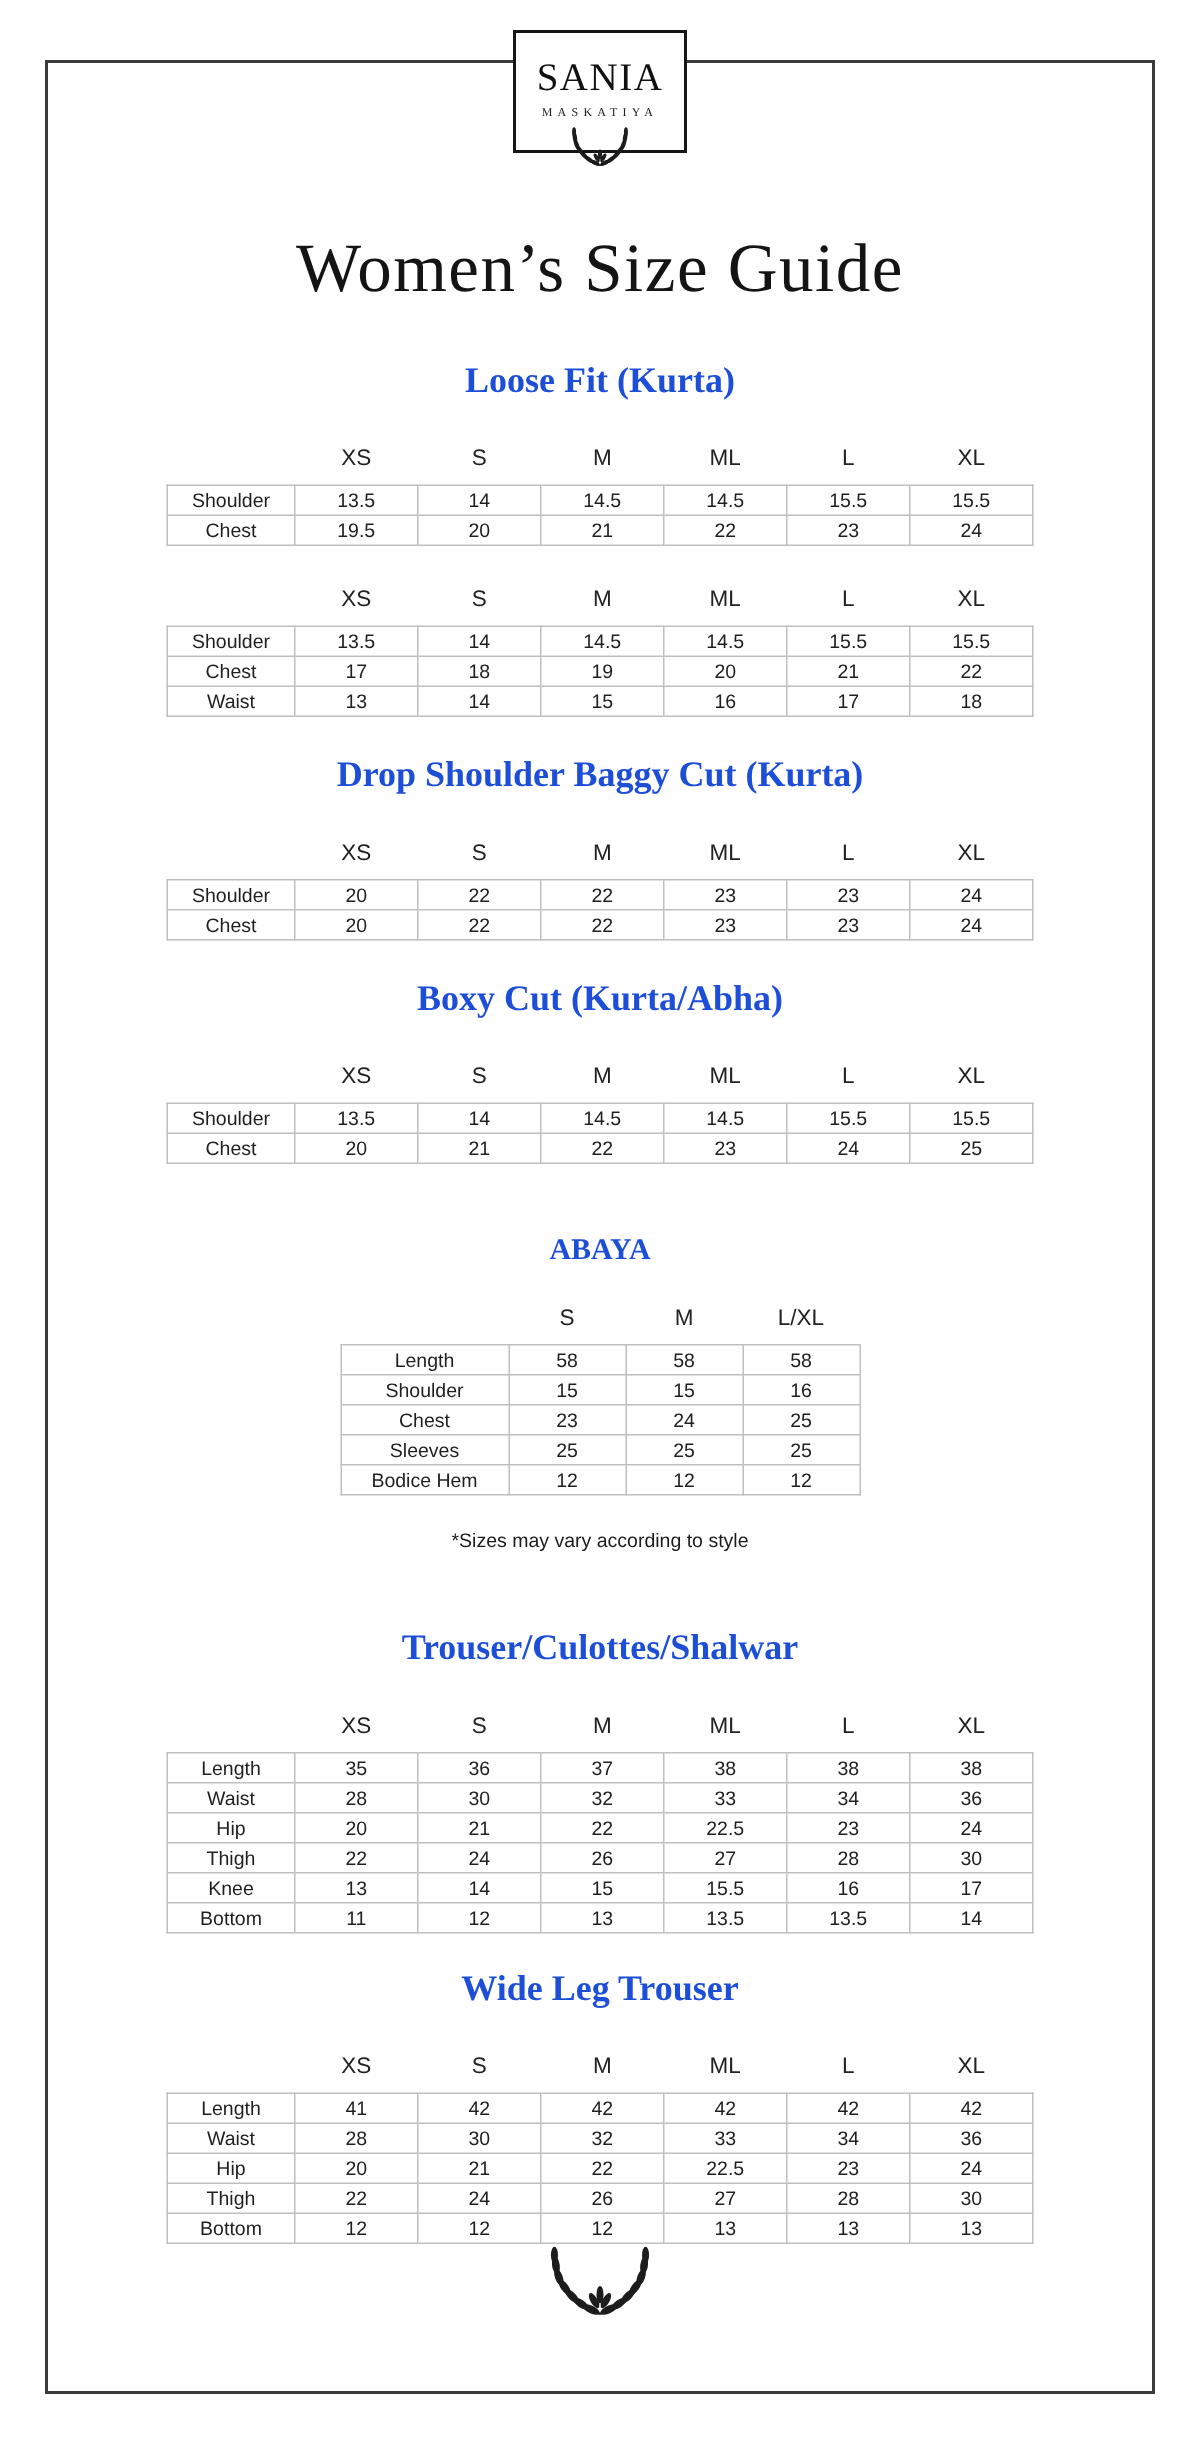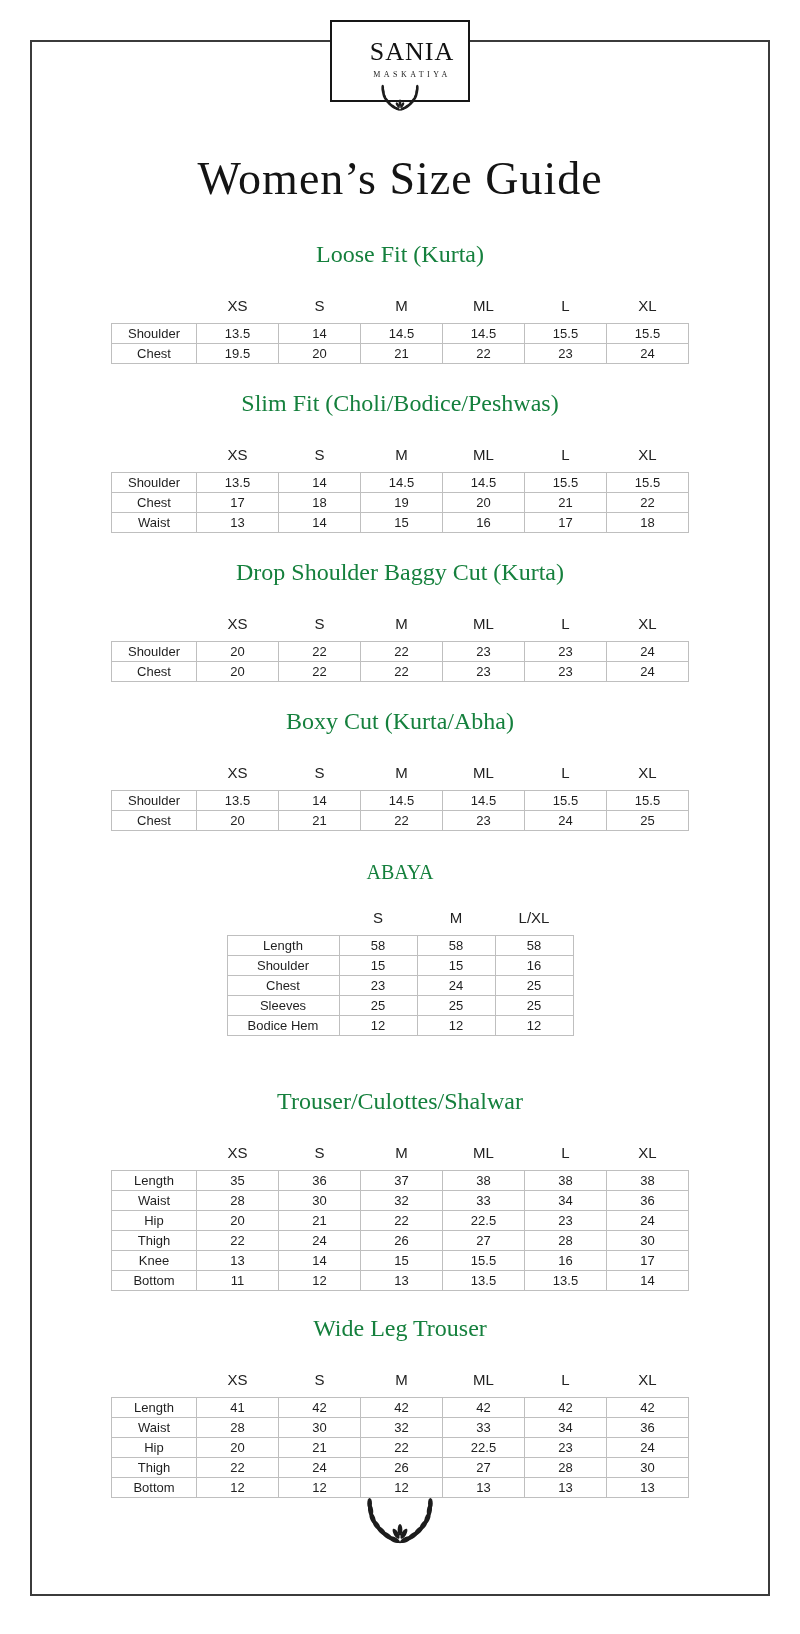--- a/index.html
+++ b/index.html
@@ -7,46 +7,46 @@
     width:800px;height:1634px;position:relative;background:#ffffff;
     font-family:"Liberation Sans",sans-serif;color:#1c1c1c;overflow:hidden;
   }
   .frame{
     position:absolute;left:30px;top:40px;right:30px;bottom:38px;
     border:2px solid #3b3b3b;pointer-events:none;z-index:0;
   }
   .logo-box{
     position:absolute;top:20px;left:50%;transform:translateX(-50%);
     width:112px;height:78px;border:2px solid #161616;background:#fff;
-    z-index:3;text-align:center;padding-left:24px;
+    z-index:3;text-align:center;
   }
   .logo-name{
     font-family:"Liberation Serif",serif;font-size:26px;letter-spacing:1px;
     margin-top:15px;color:#111;
   }
   .logo-sub{
     font-family:"Liberation Serif",serif;font-size:8px;letter-spacing:3.5px;
     margin-top:3px;color:#222;
   }
   .logo-ornament{
     position:absolute;bottom:-13px;left:50%;transform:translateX(-50%);
     width:56px;height:29px;color:#1c1c1c;
   }
   .content{position:relative;z-index:1;padding-top:152px;}
   .page-title{
     font-family:"Liberation Serif",serif;font-weight:400;font-size:46px;
     text-align:center;margin:0;color:#141414;letter-spacing:1px;
   }
   .size-section{margin-top:26px;text-align:center;}
   .size-section h2{
-    font-family:"Liberation Serif",serif;font-weight:400;font-size:24px;
-    margin:0 0 28px;color:#15803d;
+    font-family:"Liberation Serif",serif;font-weight:700;font-size:24px;
+    margin:0 0 28px;color:#1d4ed8;
   }
   section[data-name="section-loose-fit"]{margin-top:36px;}
-  section[data-name="section-abaya"]{margin-top:30px;}
+  section[data-name="section-abaya"]{margin-top:46px;}
   section[data-name="section-abaya"] h2{font-size:20px;margin-bottom:24px;}
   section[data-name="section-trouser"]{margin-top:52px;}
   section[data-name="section-wide-leg"]{margin-top:24px;}
   table{
     margin:0 auto;border-collapse:collapse;table-layout:fixed;
     font-size:13px;color:#1f1f1f;
   }
   .t-wide{width:577px;}
   .t-narrow{width:346px;}
   .t-wide th:first-child{width:85px;}
@@ -140,21 +140,20 @@
               <td class="cell" data-name="cell-value">20</td>
               <td class="cell" data-name="cell-value">21</td>
               <td class="cell" data-name="cell-value">22</td>
               <td class="cell" data-name="cell-value">23</td>
               <td class="cell" data-name="cell-value">24</td>
             </tr>
           </tbody>
         </table>
       </section>
       <section class="size-section" data-name="section-slim-fit">
-        <h2 data-name="section-title">Slim Fit (Choli/Bodice/Peshwas)</h2>
         <table class="t-wide" data-name="size-table">
           <thead>
             <tr data-name="size-header-row">
               <th class="corner" data-name="corner-spacer"></th>
               <th class="size-col" data-name="size-column-header">XS</th>
               <th class="size-col" data-name="size-column-header">S</th>
               <th class="size-col" data-name="size-column-header">M</th>
               <th class="size-col" data-name="size-column-header">ML</th>
               <th class="size-col" data-name="size-column-header">L</th>
               <th class="size-col" data-name="size-column-header">XL</th>
@@ -300,20 +299,21 @@
               <td class="cell" data-name="cell-value">25</td>
             </tr>
             <tr data-name="table-row">
               <td class="row-label" data-name="row-label">Bodice Hem</td>
               <td class="cell" data-name="cell-value">12</td>
               <td class="cell" data-name="cell-value">12</td>
               <td class="cell" data-name="cell-value">12</td>
             </tr>
           </tbody>
         </table>
+        <p class="note" data-name="size-note">*Sizes may vary according to style</p>
       </section>
       <section class="size-section" data-name="section-trouser">
         <h2 data-name="section-title">Trouser/Culottes/Shalwar</h2>
         <table class="t-wide" data-name="size-table">
           <thead>
             <tr data-name="size-header-row">
               <th class="corner" data-name="corner-spacer"></th>
               <th class="size-col" data-name="size-column-header">XS</th>
               <th class="size-col" data-name="size-column-header">S</th>
               <th class="size-col" data-name="size-column-header">M</th>

